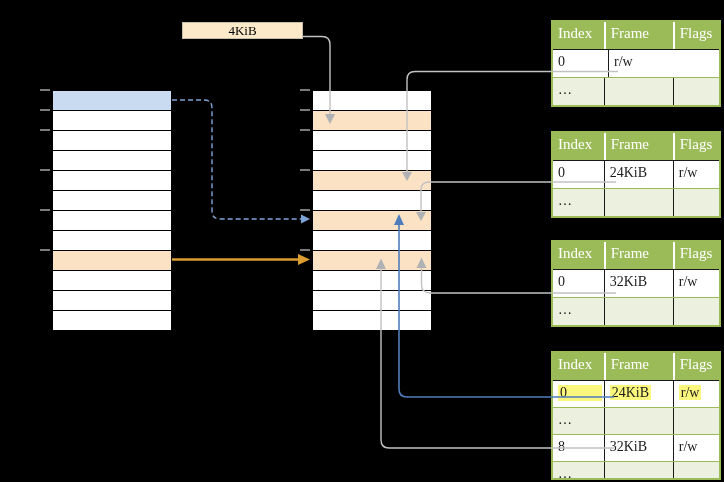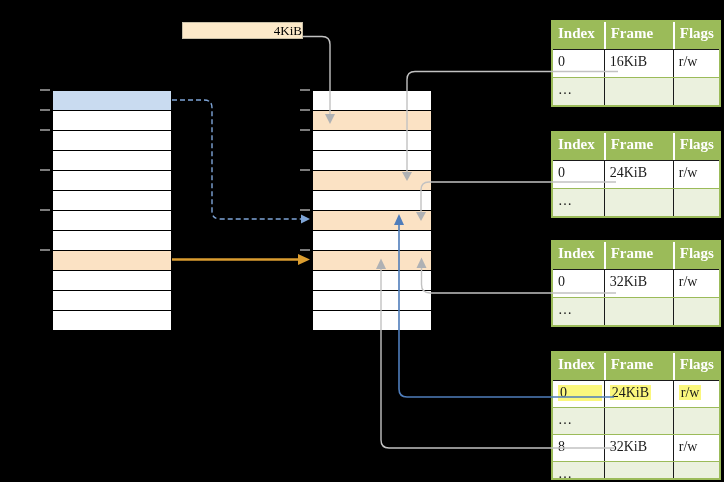--- a/index.html
+++ b/index.html
@@ -4,21 +4,21 @@
 <style>
   html,body{margin:0;padding:0;background:#000;}
   .canvas{
     position:relative;width:724px;height:482px;background:#000;overflow:hidden;
     font-family:"Liberation Serif","DejaVu Serif",serif;
   }
   
   .pglabel{
     position:absolute;left:182px;top:22px;width:119px;height:15px;
     background:var(--label-fill);border:1px solid var(--label-border);
-    text-align:right;font-size:13px;line-height:15px;color:#000;z-index:2;
+    text-align:center;font-size:13px;line-height:15px;color:#000;z-index:2;
   }
   
   .mtable{
     position:absolute;top:90px;width:118px;background:#fff;
     border:1px solid #000;z-index:1;
   }
   .mtable.left{left:52px;}
   .mtable.middle{left:312px;}
   .mrow{height:19px;border-bottom:1px solid #000;background:#fff;}
   .mrow:last-child{border-bottom:none;}
@@ -31,21 +31,21 @@
     border:2px solid var(--green);z-index:1;
   }
   .frow{display:flex;height:27px;border-bottom:1px solid var(--green);}
   .frow:last-child{border-bottom:none;}
   .frow.header{background:var(--green);border-bottom:1px solid #1a1a1a;}
   .frow.shade{background:var(--row-green);}
   .fcell{box-sizing:border-box;padding:4px 0 0 5px;font-size:14px;color:#1a1a1a;overflow:hidden;white-space:nowrap;}
   .fcell.c0{width:55px;}
   .fcell.c1{width:75px;}
   .fcell.c2{width:50px;}
-  .frow.header .fcell{color:#fff;font-weight:bold;font-size:15px;padding-top:3px;}
+  .frow.header .fcell{color:#fff;font-weight:normal;font-size:15px;padding-top:3px;}
   .frow.header .fcell + .fcell{border-left:2px solid #fff;}
   .frow:not(.header) .fcell + .fcell{border-left:1px solid #1a1a1a;}
   .pt4 .frow{height:26px;}
   .pt4 .frow.header{height:27px;}
   .pt4 .frow:last-child{height:16px;}
   .hl{background:var(--highlight);padding:0 2px;}
   .hl.wide{display:inline-block;min-width:40px;}
   
   svg.overlay{position:absolute;left:0;top:0;z-index:5;pointer-events:none;}
   .ln-g{stroke:var(--line-gray);stroke-width:1.4;fill:none;}
@@ -110,21 +110,20 @@
     </div>
 
   <div class="ftable" id="pt0" style="top:20px">
       <div class="frow header">
         <div class="fcell c0">Index</div>
         <div class="fcell c1">Frame</div>
         <div class="fcell c2">Flags</div>
       </div>
       <div class="frow">
         <div class="fcell c0">0</div>
-        <div class="fcell c1">16KiB</div>
         <div class="fcell c2">r/w</div>
       </div>
       <div class="frow shade">
         <div class="fcell c0">…</div>
         <div class="fcell c1"></div>
         <div class="fcell c2"></div>
       </div>
     </div>
   <div class="ftable" id="pt1" style="top:131px">
       <div class="frow header">

